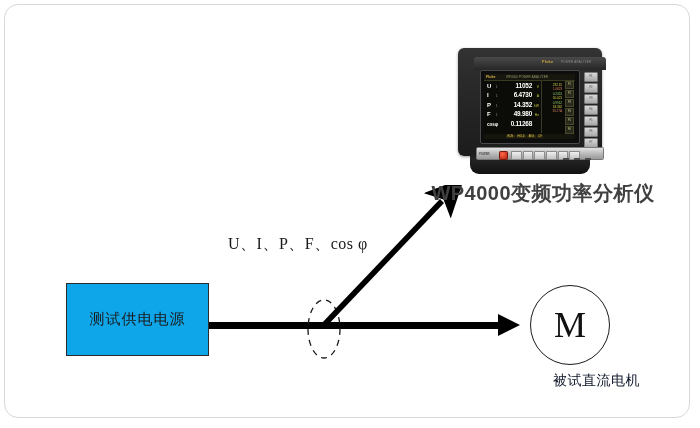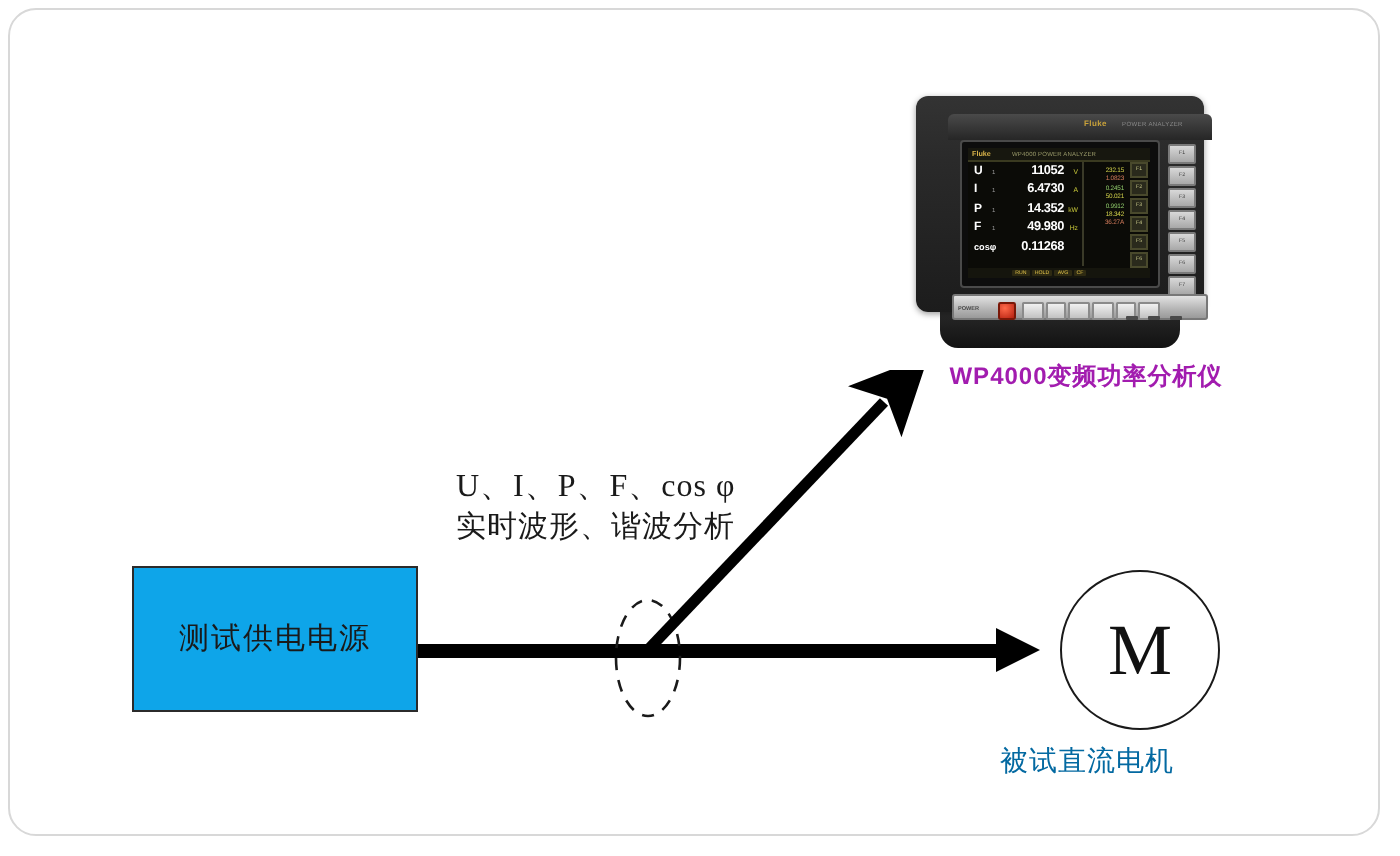--- a/index.html
+++ b/index.html
@@ -140,43 +140,43 @@
     font-size: 36px;
     color: #111111;
     font-family: "Liberation Serif", serif;
     line-height: 1;
   }
   #motor-label {
     position: absolute;
     left: 500px;
     top: 372px;
     width: 140px;
-    text-align: left;
+    text-align: right;
     font-size: 14px;
-    color: #0369a1;
+    color: #0f172a;
     letter-spacing: 0.5px;
   }
 
   
   #analyzer {
     position: absolute;
     left: 448px;
     top: 42px;
     width: 164px;
     height: 132px;
   }
   #analyzer-label {
     position: absolute;
     left: 428px;
     top: 180px;
     width: 230px;
     text-align: center;
-    font-size: 12px;
+    font-size: 20px;
     font-weight: bold;
-    color: #a21caf;
+    color: #404040;
     font-family: "Liberation Sans", sans-serif;
     letter-spacing: 0.5px;
   }
 
   
   .dev-base {
     position: absolute;
     left: 22px;
     top: 108px;
     width: 120px;
@@ -482,21 +482,20 @@
     <defs>
       <marker id="arrowhead" markerWidth="7" markerHeight="7" refX="1.2" refY="3.3" orient="auto">
         <polygon points="0,0 7,3.3 0,6.6 1.6,3.3" fill="#000000"></polygon>
       </marker>
     </defs>
     <line x1="22" y1="142" x2="142" y2="16" stroke="#000000" stroke-width="5.6" marker-end="url(#arrowhead)"></line>
   </svg>
 
   <div id="annotation">
     <div class="line1">U、I、P、F、cos φ</div>
-    <div class="line2">实时波形、谐波分析</div>
   </div>
 
   <div id="motor-circle">
     <span id="motor-letter">M</span>
   </div>
   <div id="motor-label">被试直流电机</div>
 
   <div id="analyzer">
 
     <div class="dev-base"></div>

